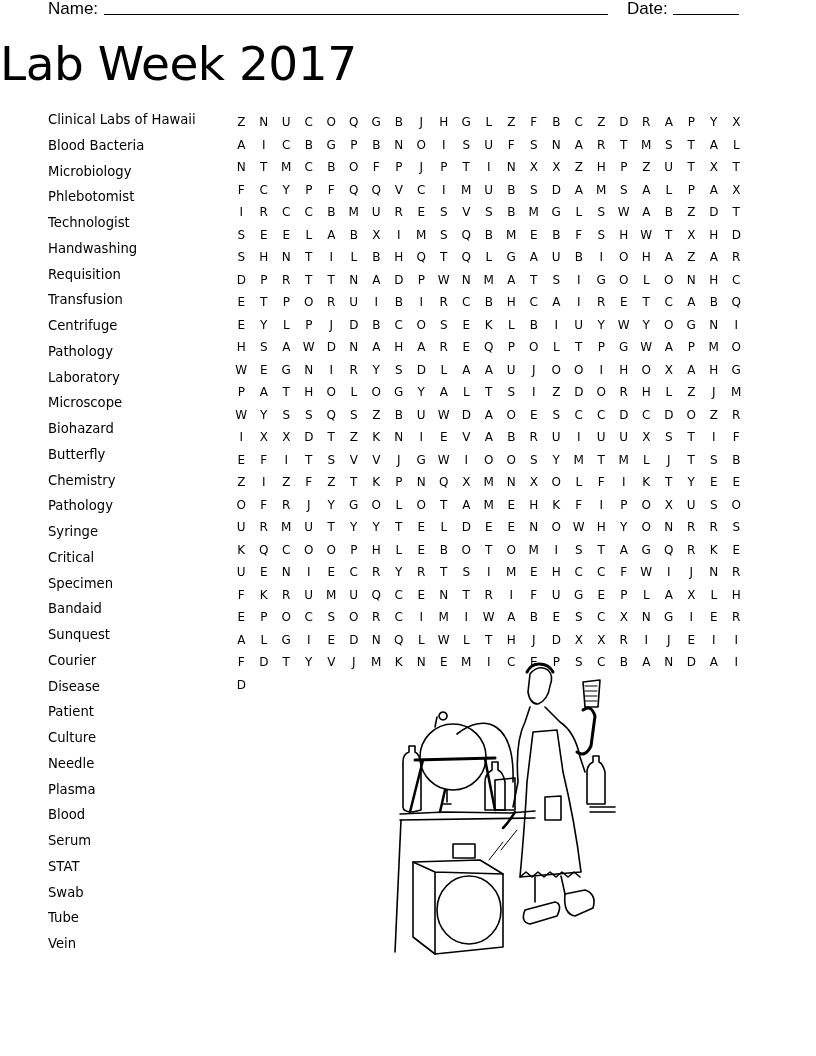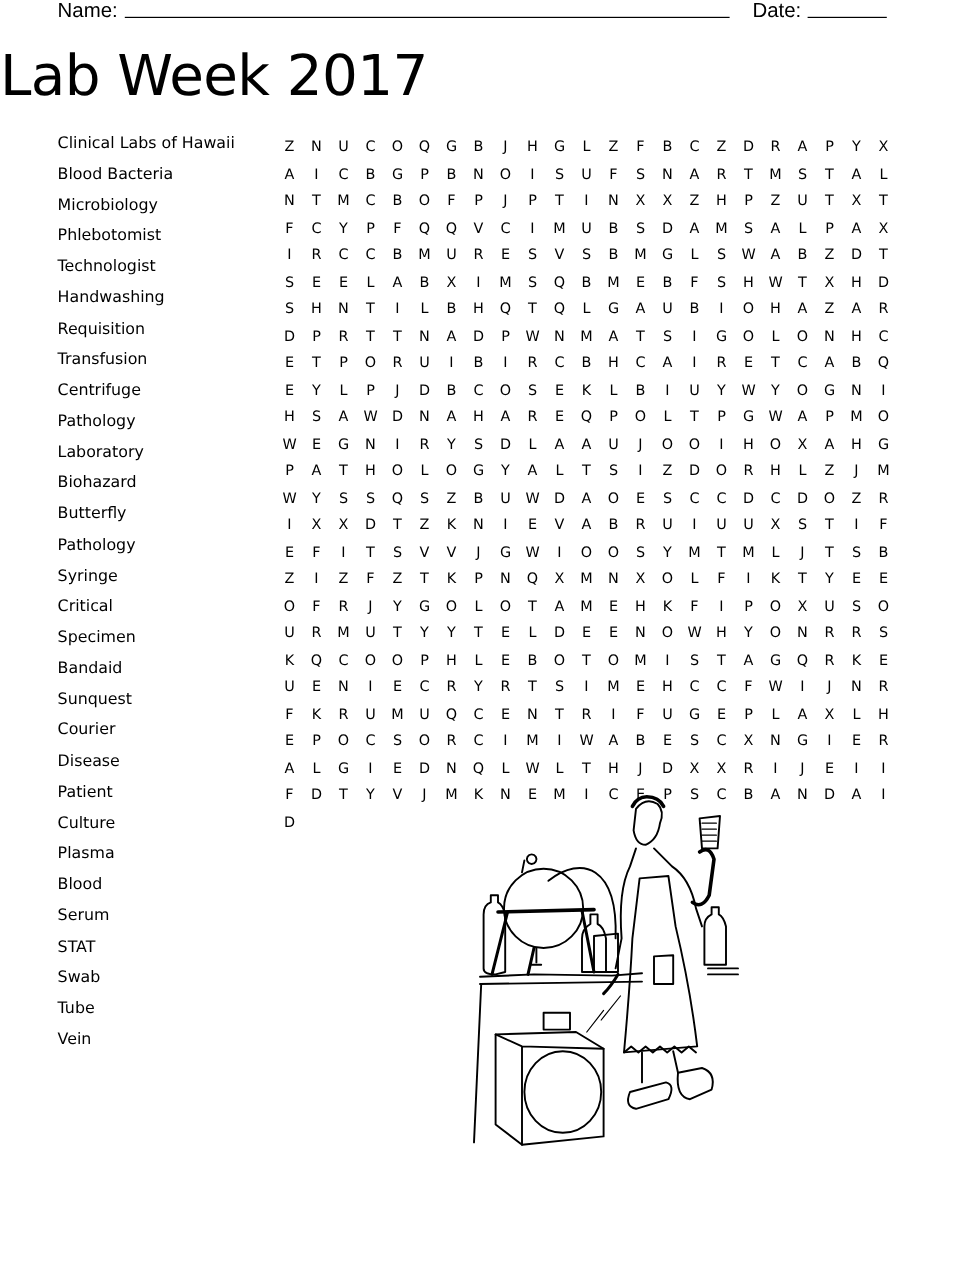--- a/index.html
+++ b/index.html
@@ -46,32 +46,35 @@
     <li>Blood Bacteria</li>
     <li>Microbiology</li>
     <li>Phlebotomist</li>
     <li>Technologist</li>
     <li>Handwashing</li>
     <li>Requisition</li>
     <li>Transfusion</li>
     <li>Centrifuge</li>
     <li>Pathology</li>
     <li>Laboratory</li>
+    <li>Microscope</li>
     <li>Biohazard</li>
     <li>Butterfly</li>
+    <li>Chemistry</li>
     <li>Pathology</li>
     <li>Syringe</li>
     <li>Critical</li>
     <li>Specimen</li>
     <li>Bandaid</li>
     <li>Sunquest</li>
     <li>Courier</li>
     <li>Disease</li>
     <li>Patient</li>
     <li>Culture</li>
+    <li>Needle</li>
     <li>Plasma</li>
     <li>Blood</li>
     <li>Serum</li>
     <li>STAT</li>
     <li>Swab</li>
     <li>Tube</li>
     <li>Vein</li>
   </ul>
 
 <div class="grid" id="letter-grid">

